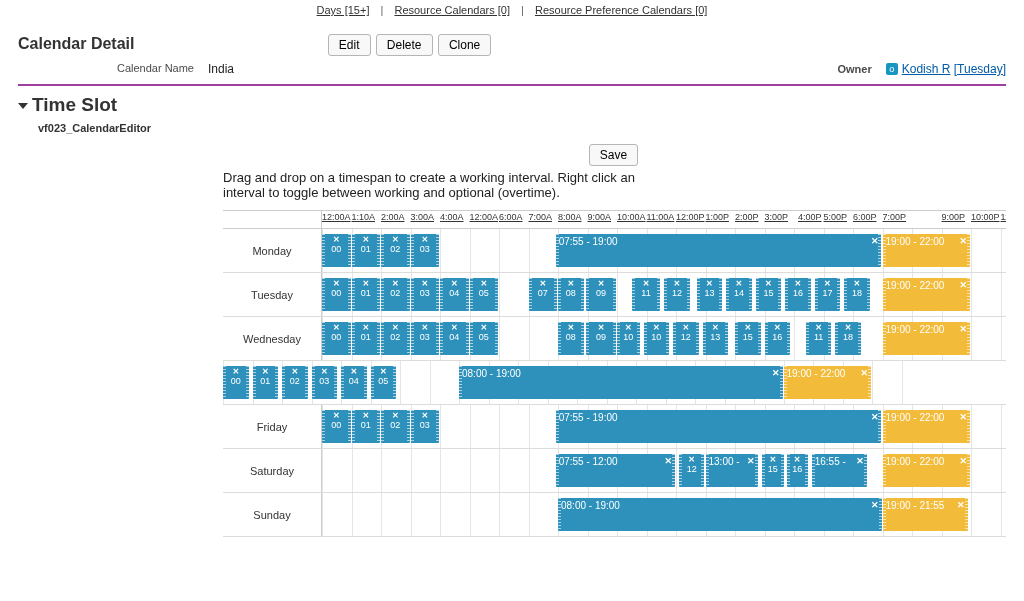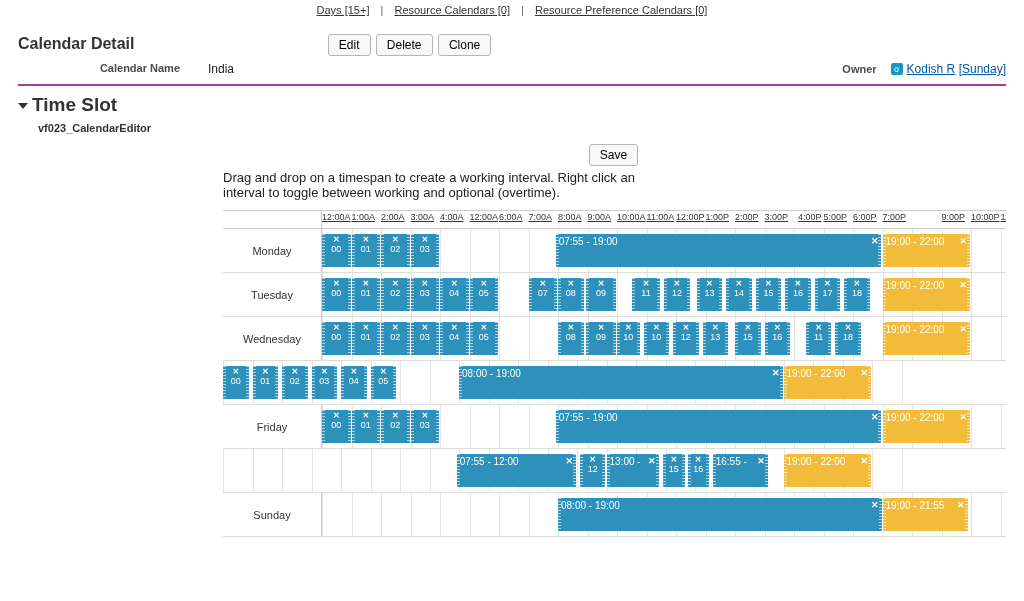--- a/index.html
+++ b/index.html
@@ -6,21 +6,21 @@
 body { font-family: Arial, Helvetica, sans-serif; font-size: 12px; color: #333; background: #fff; }
 .container { width: 1024px; padding: 0 18px; }
 .top-links { text-align: center; padding: 4px 0; font-size: 11px; }
 .top-links a { color: #333; margin: 0 4px; }
 .top-links .sep { color: #666; margin: 0 4px; }
 .detail-head { margin: 14px 0 4px; }
 .detail-head h2 { font-size: 16px; font-weight: bold; display: inline-block; }
 .detail-btns { display: inline-block; margin-left: 190px; }
 .btn { background: #f8f8f8; border: 1px solid #b5b5b5; border-radius: 3px; padding: 3px 10px; font-size: 12px; cursor: pointer; margin-right: 2px; }
 .meta-row { display: flex; margin: 6px 0; }
-.meta-label { width: 190px; text-align: right; font-size: 11px; color: #4a4a4a; font-weight: bold; padding-right: 28px; }
+.meta-label { width: 190px; text-align: right; font-size: 11px; color: #4a4a4a; font-weight: normal; padding-right: 14px; }
 .meta-val { font-size: 12px; color: #222; }
 .meta-right { margin-left: auto; display: flex; align-items: center; }
 .owner-label { font-size: 11px; font-weight: bold; color: #4a4a4a; padding-right: 14px; }
 .owner-badge { display: inline-block; width: 12px; height: 12px; background: #1797c0; color: #fff; font-size: 9px; line-height: 12px; text-align: center; border-radius: 2px; margin-right: 4px; }
 .owner-link { color: #015ba7; }
 .checkmark { font-size: 14px; margin-left: 6px; }
 .purple-line { border: none; border-top: 2px solid #9e3f9e; margin: 8px 0; }
 .section-head { font-size: 19px; font-weight: bold; margin: 6px 0; }
 .section-head .caret { display:inline-block; width:0;height:0;border-left:5px solid transparent;border-right:5px solid transparent;border-top:6px solid #333;margin-right:4px;vertical-align:middle; }
 .vf { font-size: 11px; font-weight: bold; margin-left: 20px; margin-bottom: 10px; }
@@ -68,21 +68,21 @@
     </span>
   </div>
 
   <div class="meta-row">
     <div class="meta-label">Calendar Name</div>
     <div class="meta-val">India</div>
     <div class="meta-right">
       <span class="owner-label">Owner</span>
       <span class="owner-badge">o</span>
       <a href="#" class="owner-link">Kodish R</a>
-      &nbsp;<a href="#" class="owner-link">[Sunday]</a>
+      &nbsp;<a href="#" class="owner-link">[Tuesday]</a>
     </div>
   </div>
 
 
   <hr class="purple-line">
 
   <div class="section-head">
     <span class="caret"></span><span>Time Slot</span>
   </div>
   <div class="vf">vf023_CalendarEditor</div>
@@ -91,21 +91,21 @@
     <div class="save-wrap">
       <button class="btn">Save</button>
     </div>
     <div class="instr">Drag and drop on a timespan to create a working interval. Right click an interval to toggle between working and optional (overtime).</div>
 
     <div class="tl-wrap" id="tl">
         <div class="header-row">
           <div class="day-label"></div>
           <div class="header-slots">
             <div class="hr-lbl" style="left: 0px;">12:00A</div>
-            <div class="hr-lbl" style="left: 29.5px;">1:00A</div>
+            <div class="hr-lbl" style="left: 29.5px;">1:10A</div>
             <div class="hr-lbl" style="left: 59px;">2:00A</div>
             <div class="hr-lbl" style="left: 88.5px;">3:00A</div>
             <div class="hr-lbl" style="left: 118px;">4:00A</div>
             <div class="hr-lbl" style="left: 147.5px;">12:00A</div>
             <div class="hr-lbl" style="left: 177px;">6:00A</div>
             <div class="hr-lbl" style="left: 206.5px;">7:00A</div>
             <div class="hr-lbl" style="left: 236px;">8:00A</div>
             <div class="hr-lbl" style="left: 265.5px;">9:00A</div>
             <div class="hr-lbl" style="left: 295px;">10:00A</div>
             <div class="hr-lbl" style="left: 324.5px;">11:00A</div>
@@ -591,20 +591,21 @@
             </div>
             <div class="interval opt" style="left: 560.5px; width: 87.5px;">
               <div class="handle l"></div>
               <span class="x">✕</span>
               <span class="lbl">19:00 - 22:00</span>
               <div class="handle r"></div>
             </div>
           </div>
         </div>
         <div class="day-row">
+          <div class="day-label">Saturday</div>
           <div class="slots">
             <div class="grid-line" style="left: 0px;"></div>
             <div class="grid-line" style="left: 29.5px;"></div>
             <div class="grid-line" style="left: 59px;"></div>
             <div class="grid-line" style="left: 88.5px;"></div>
             <div class="grid-line" style="left: 118px;"></div>
             <div class="grid-line" style="left: 147.5px;"></div>
             <div class="grid-line" style="left: 177px;"></div>
             <div class="grid-line" style="left: 206.5px;"></div>
             <div class="grid-line" style="left: 236px;"></div>

